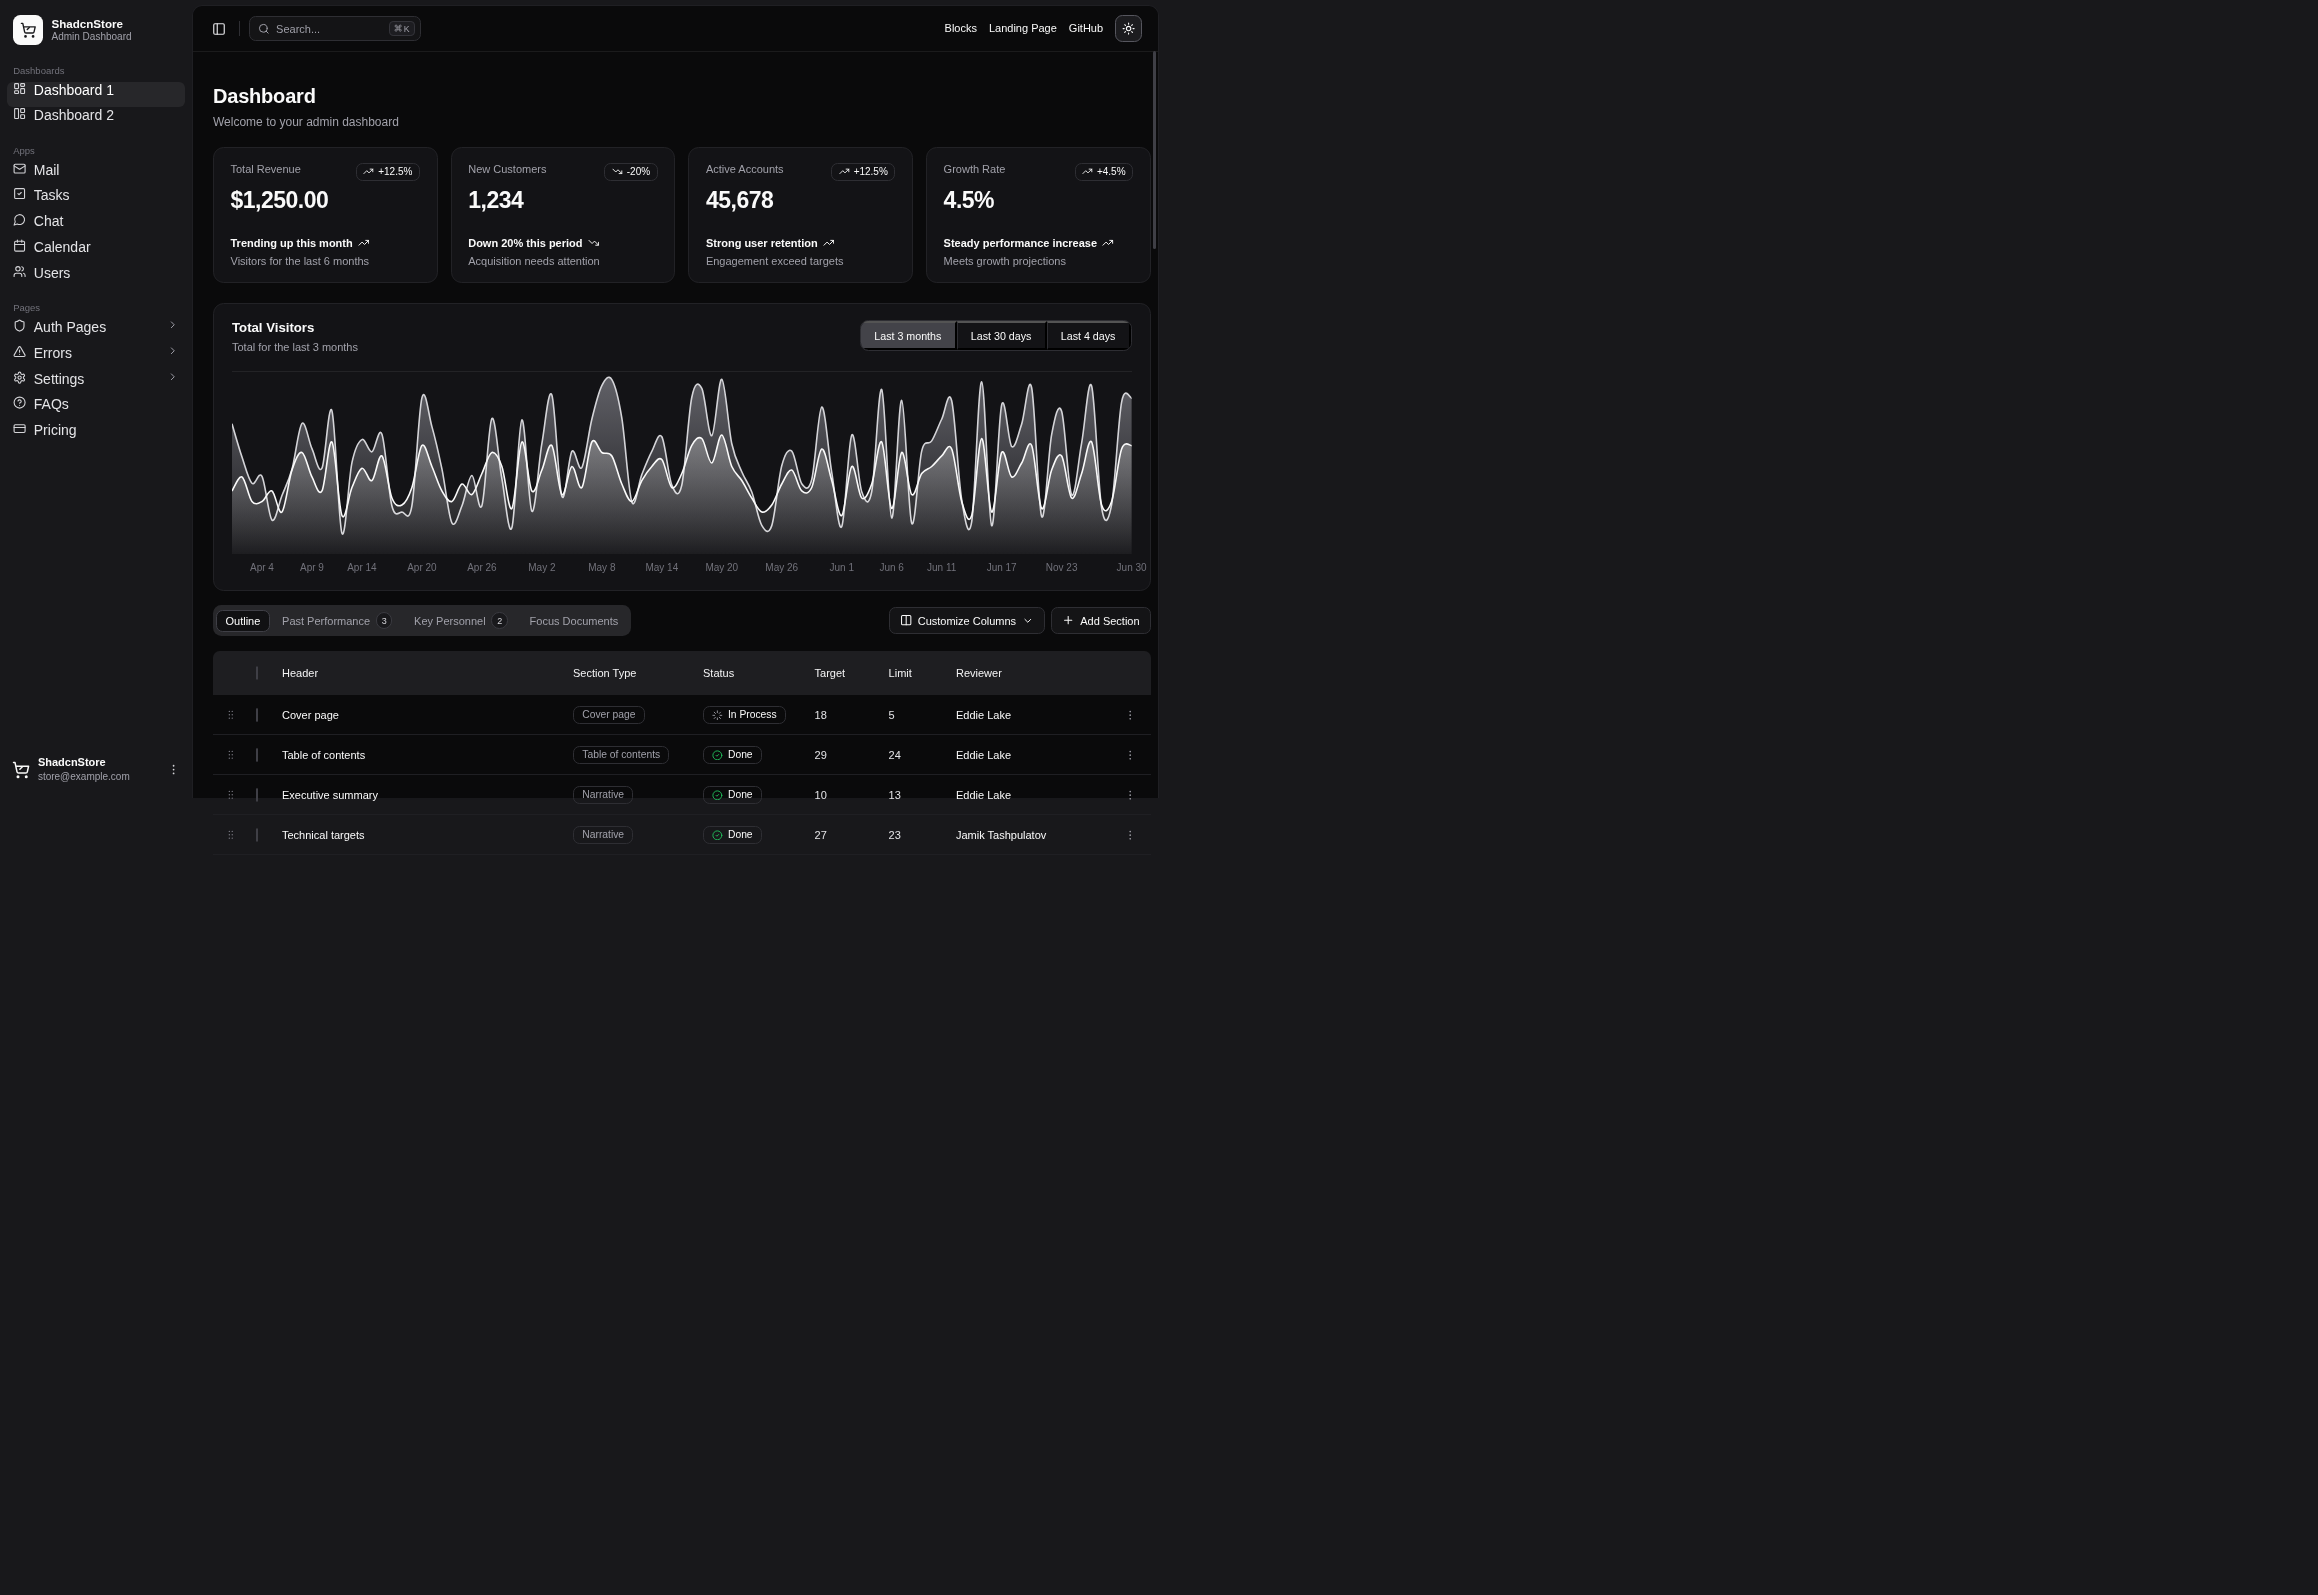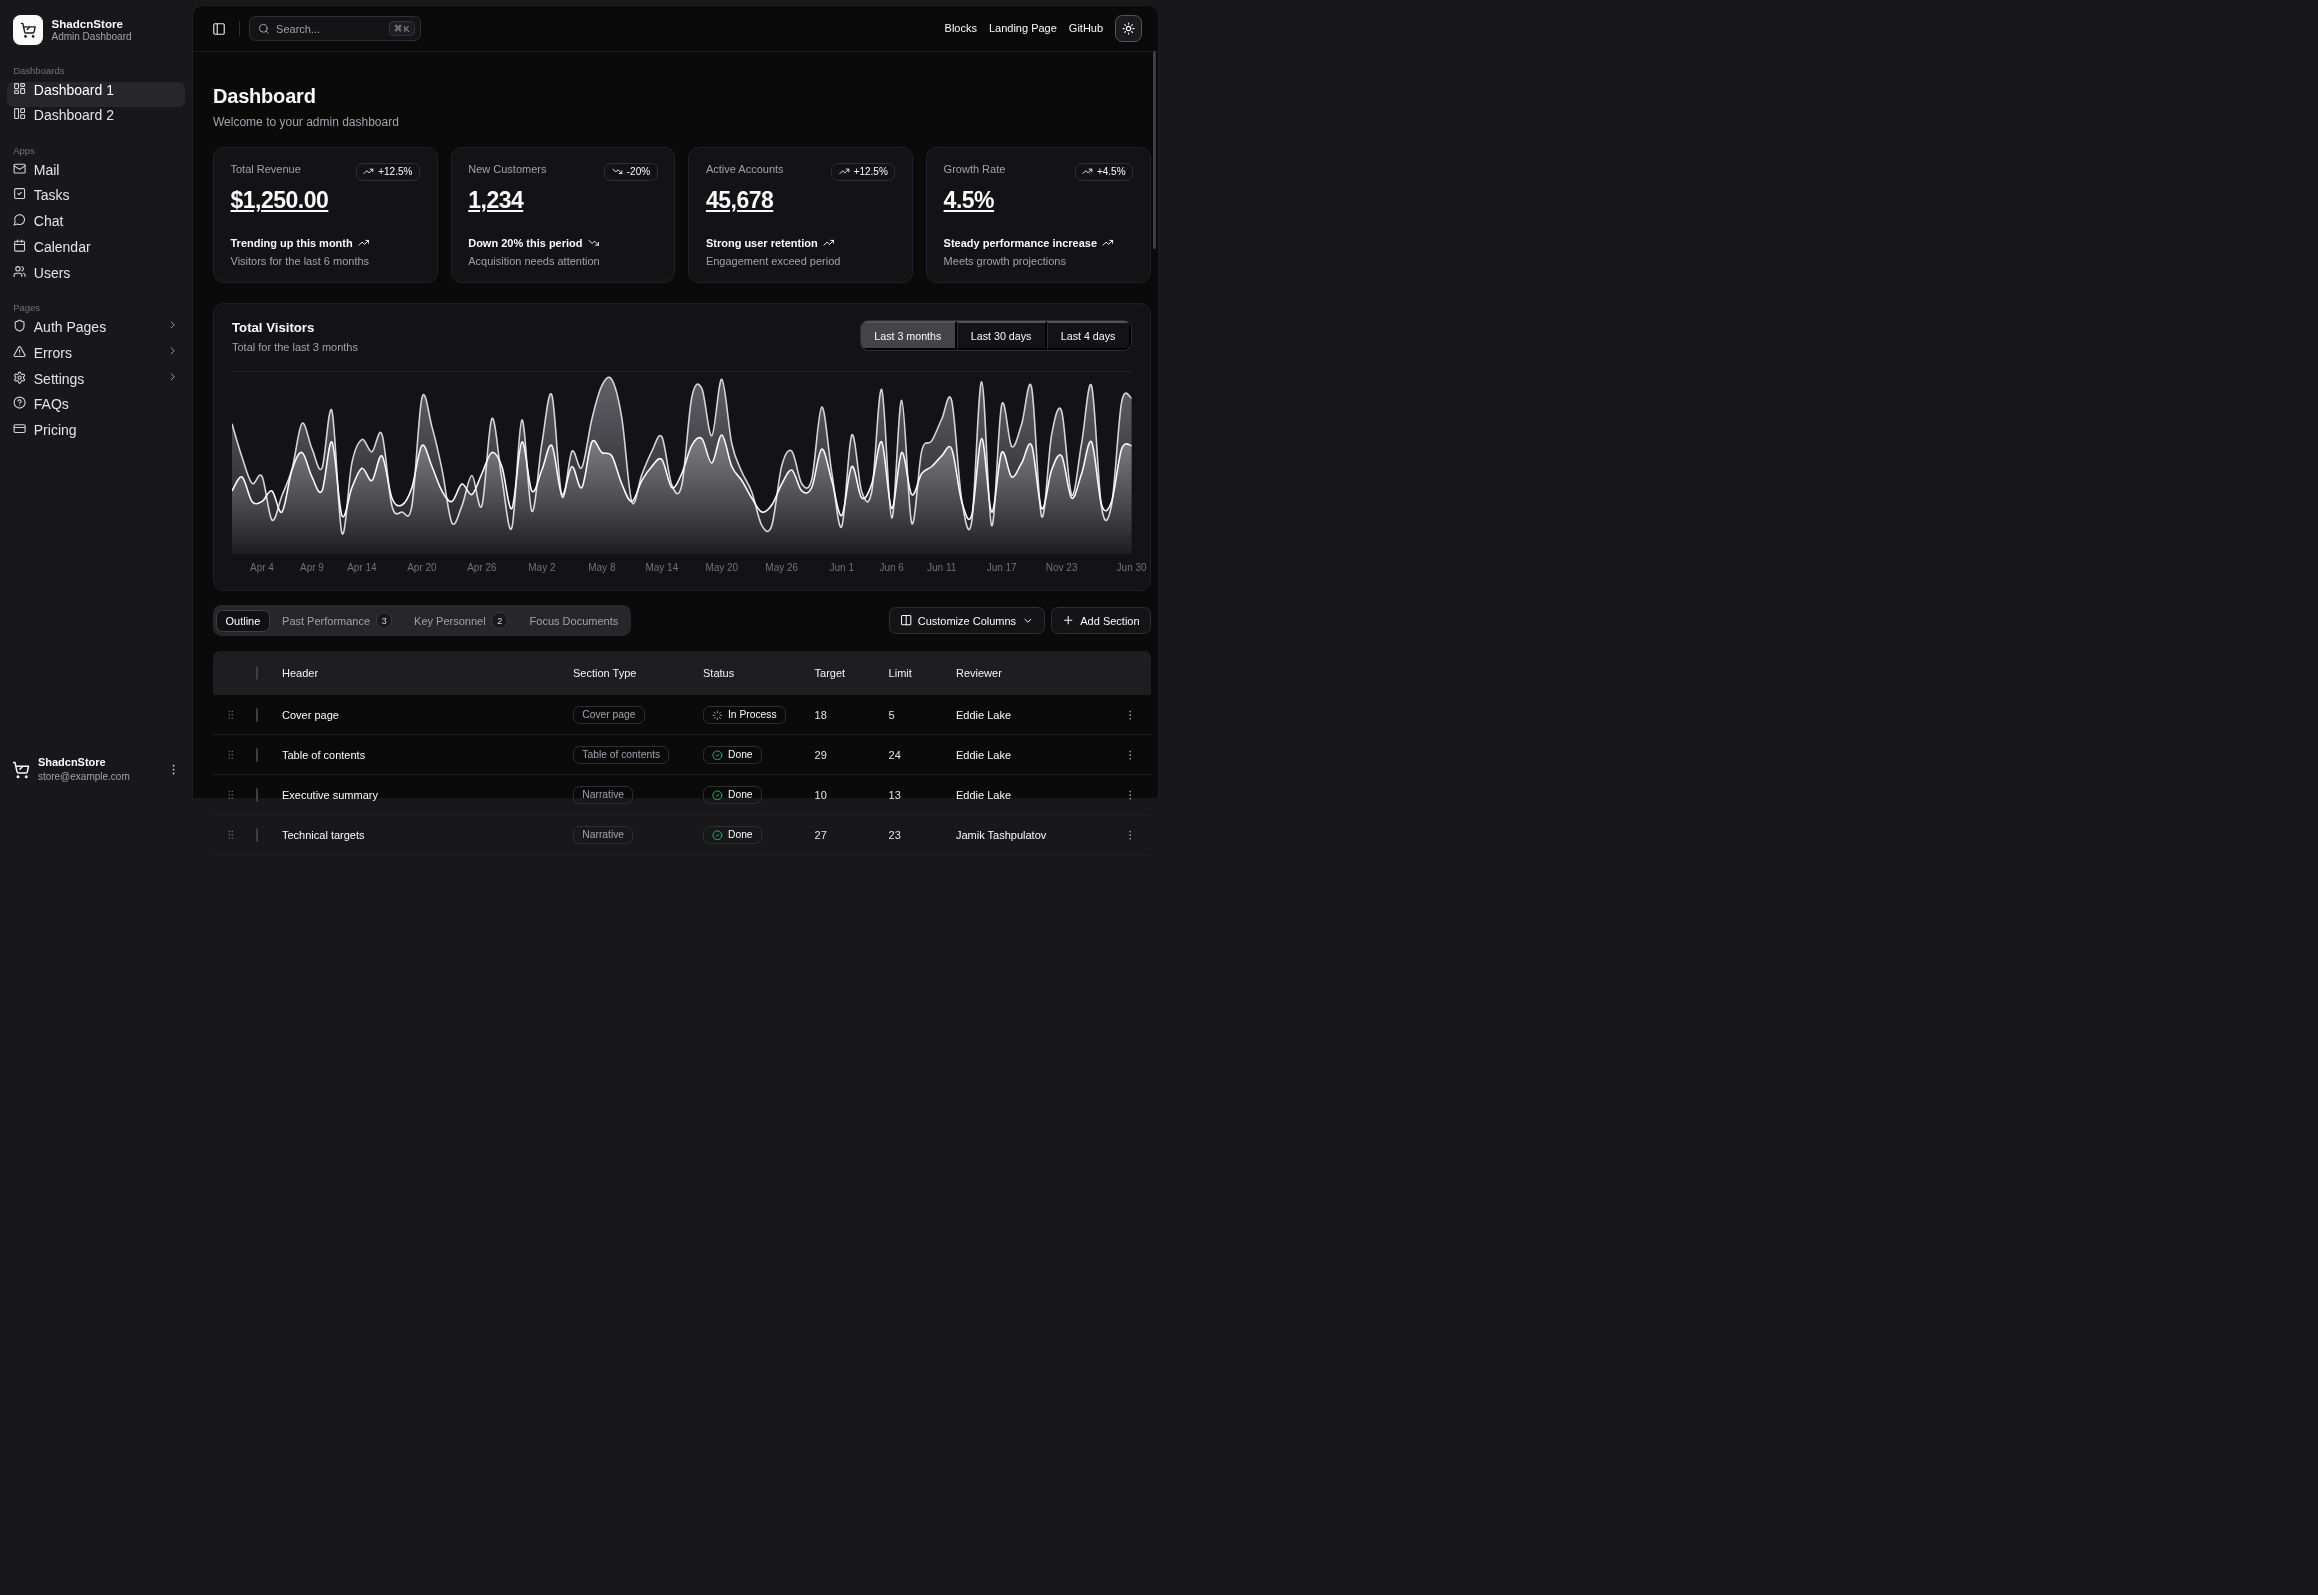--- a/index.html
+++ b/index.html
@@ -55,21 +55,21 @@
   .page-sub { font-size:12px; color:#a1a1aa; margin-top:6.6px; }
 
   
   .stats-row { display:flex; gap:13.2px; margin-top:18px; }
   .stat-card { flex:1; height:136px; background:#131316; border:0.8px solid #222226; border-radius:10.7px;
                padding:15px 16.5px; position:relative; display:flex; flex-direction:column; }
   .stat-top { display:flex; align-items:flex-start; justify-content:space-between; }
   .stat-label { font-size:11px; color:#a1a1aa; }
   .stat-badge { display:flex; align-items:center; gap:4.1px; font-size:10px; color:#fafafa;
                 border:0.8px solid #2e2e33; border-radius:6.6px; padding:2.5px 6.6px; }
-  .stat-value { font-size:23px; font-weight:bold; letter-spacing:-0.5px; margin-top:6.6px;text-decoration:underline; }
+  .stat-value { font-size:23px; font-weight:bold; letter-spacing:-0.5px; margin-top:6.6px; }
   .stat-foot { margin-top:auto; }
   .stat-line1 { font-size:11px; font-weight:600; display:flex; align-items:center; gap:5px; }
   .stat-line2 { font-size:11px; color:#a1a1aa; margin-top:5.8px; }
 
   
   .chart-card { margin-top:20px; background:#131316; border:0.8px solid #222226; border-radius:10.7px;
                 padding:16.5px 18px 11.6px 18px; height:288px; position:relative; }
   .chart-head { display:flex; align-items:flex-start; justify-content:space-between; }
   .chart-title { font-size:13.2px; font-weight:bold; }
   .chart-sub { font-size:11px; color:#a1a1aa; margin-top:5.8px; }
@@ -411,21 +411,21 @@
      <div class="stat-value">45,678</div>
      <div class="stat-foot">
        <div class="stat-line1">Strong user retention
          <span style="display:flex;">
                 <svg width="11.6" height="11.6" viewBox="0 0 24 24" fill="none" stroke="currentColor" stroke-width="2" stroke-linecap="round" stroke-linejoin="round">
                   <path d="M16 7h6v6"></path>
                   <path d="m22 7-8.5 8.5-5-5L2 17"></path>
                 </svg>
               </span>
        </div>
-       <div class="stat-line2">Engagement exceed period</div>
+       <div class="stat-line2">Engagement exceed targets</div>
      </div>
         </div>
         <div class="stat-card">
           <div class="stat-top">
        <span class="stat-label">Growth Rate</span>
        <span class="stat-badge">
          <span style="display:flex;">
                 <svg width="10.7" height="10.7" viewBox="0 0 24 24" fill="none" stroke="currentColor" stroke-width="2" stroke-linecap="round" stroke-linejoin="round">
                   <path d="M16 7h6v6"></path>
                   <path d="m22 7-8.5 8.5-5-5L2 17"></path>

